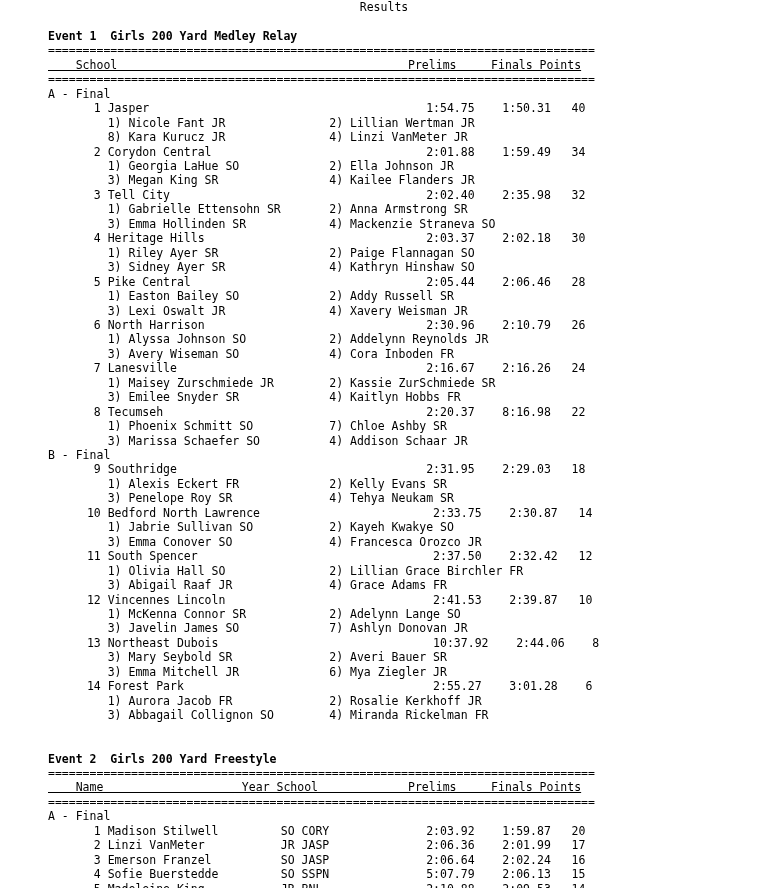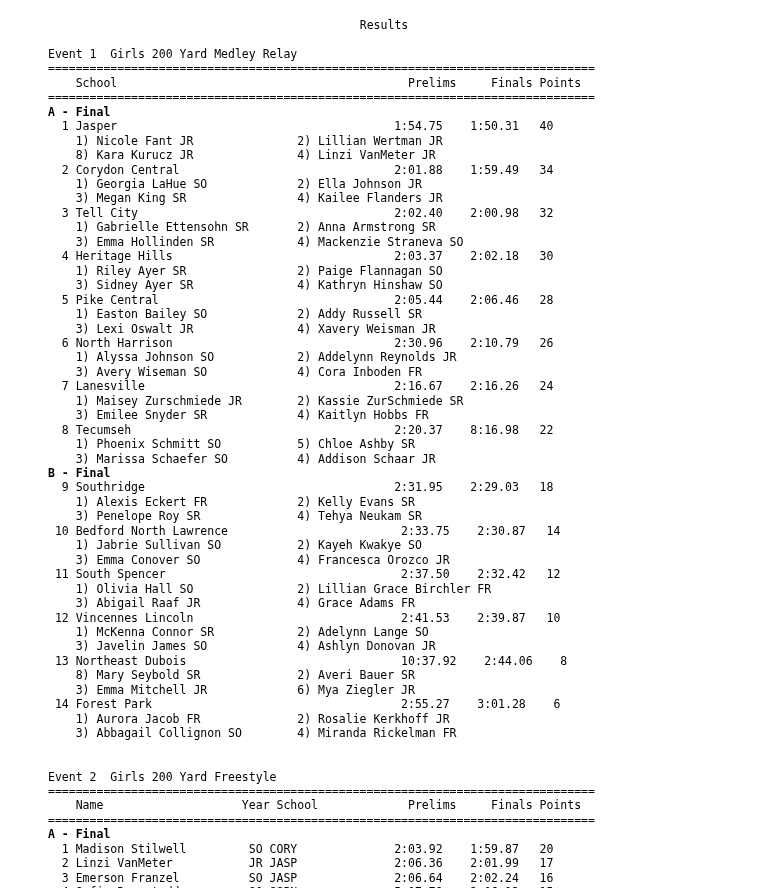--- a/index.html
+++ b/index.html
@@ -17,40 +17,40 @@
     overflow: hidden;
   }
   .page {
     padding: 0 0 0 0;
     position: relative;
   }
   .centered-title {
     text-align: center;
     white-space: pre;
     margin: 0;
-    padding-top: 18px;
+    padding-top: 0px;
   }
   pre.doc {
     margin: 0;
     padding: 0 0 0 48px;
     font-family: "DejaVu Sans Mono", "Liberation Mono", monospace;
     font-size: 11.5px;
     line-height: 14.45px;
     white-space: pre;
     color: #000000;
   }
   .evt-title {
-    font-weight: normal;
+    font-weight: bold;
     white-space: pre;
   }
   .rule { white-space: pre; }
   .blank { display: block; height: 14.45px; }
-  .hdrline { white-space: pre; }
-  .sect { font-weight: bold; white-space: pre; }
-  .row { white-space: pre; }
+  .hdrline { white-space: pre; text-decoration: underline; }
+  .sect { font-weight: normal; white-space: pre; }
+  .row { white-space: pre; margin-left: 32px; }
   .titlebar { width: 100%; }
 </style>
 </head>
 <body>
 
 <div class="page">
 
   <div class="titlebar">
     <pre class="centered-title">Results</pre>
   </div>
@@ -59,53 +59,53 @@
 <span class="rule">===============================================================================</span>
 <span class="hdrline">    School                                          Prelims     Finals Points</span>
 <span class="rule">===============================================================================</span>
 <span class="sect">A - Final</span>
 <span class="row">  1 Jasper                                        1:54.75    1:50.31   40</span>
 <span class="row">    1) Nicole Fant JR               2) Lillian Wertman JR</span>
 <span class="row">    8) Kara Kurucz JR               4) Linzi VanMeter JR</span>
 <span class="row">  2 Corydon Central                               2:01.88    1:59.49   34</span>
 <span class="row">    1) Georgia LaHue SO             2) Ella Johnson JR</span>
 <span class="row">    3) Megan King SR                4) Kailee Flanders JR</span>
-<span class="row">  3 Tell City                                     2:02.40    2:00.98   32</span>
+<span class="row">  3 Tell City                                     2:02.40    2:35.98   32</span>
 <span class="row">    1) Gabrielle Ettensohn SR       2) Anna Armstrong SR</span>
 <span class="row">    3) Emma Hollinden SR            4) Mackenzie Straneva SO</span>
 <span class="row">  4 Heritage Hills                                2:03.37    2:02.18   30</span>
 <span class="row">    1) Riley Ayer SR                2) Paige Flannagan SO</span>
 <span class="row">    3) Sidney Ayer SR               4) Kathryn Hinshaw SO</span>
 <span class="row">  5 Pike Central                                  2:05.44    2:06.46   28</span>
 <span class="row">    1) Easton Bailey SO             2) Addy Russell SR</span>
 <span class="row">    3) Lexi Oswalt JR               4) Xavery Weisman JR</span>
 <span class="row">  6 North Harrison                                2:30.96    2:10.79   26</span>
 <span class="row">    1) Alyssa Johnson SO            2) Addelynn Reynolds JR</span>
 <span class="row">    3) Avery Wiseman SO             4) Cora Inboden FR</span>
 <span class="row">  7 Lanesville                                    2:16.67    2:16.26   24</span>
 <span class="row">    1) Maisey Zurschmiede JR        2) Kassie ZurSchmiede SR</span>
 <span class="row">    3) Emilee Snyder SR             4) Kaitlyn Hobbs FR</span>
 <span class="row">  8 Tecumseh                                      2:20.37    8:16.98   22</span>
-<span class="row">    1) Phoenix Schmitt SO           5) Chloe Ashby SR</span>
+<span class="row">    1) Phoenix Schmitt SO           7) Chloe Ashby SR</span>
 <span class="row">    3) Marissa Schaefer SO          4) Addison Schaar JR</span>
 <span class="sect">B - Final</span>
 <span class="row">  9 Southridge                                    2:31.95    2:29.03   18</span>
 <span class="row">    1) Alexis Eckert FR             2) Kelly Evans SR</span>
 <span class="row">    3) Penelope Roy SR              4) Tehya Neukam SR</span>
 <span class="row"> 10 Bedford North Lawrence                         2:33.75    2:30.87   14</span>
 <span class="row">    1) Jabrie Sullivan SO           2) Kayeh Kwakye SO</span>
 <span class="row">    3) Emma Conover SO              4) Francesca Orozco JR</span>
 <span class="row"> 11 South Spencer                                  2:37.50    2:32.42   12</span>
 <span class="row">    1) Olivia Hall SO               2) Lillian Grace Birchler FR</span>
 <span class="row">    3) Abigail Raaf JR              4) Grace Adams FR</span>
 <span class="row"> 12 Vincennes Lincoln                              2:41.53    2:39.87   10</span>
 <span class="row">    1) McKenna Connor SR            2) Adelynn Lange SO</span>
-<span class="row">    3) Javelin James SO             4) Ashlyn Donovan JR</span>
+<span class="row">    3) Javelin James SO             7) Ashlyn Donovan JR</span>
 <span class="row"> 13 Northeast Dubois                               10:37.92    2:44.06    8</span>
-<span class="row">    8) Mary Seybold SR              2) Averi Bauer SR</span>
+<span class="row">    3) Mary Seybold SR              2) Averi Bauer SR</span>
 <span class="row">    3) Emma Mitchell JR             6) Mya Ziegler JR</span>
 <span class="row"> 14 Forest Park                                    2:55.27    3:01.28    6</span>
 <span class="row">    1) Aurora Jacob FR              2) Rosalie Kerkhoff JR</span>
 <span class="row">    3) Abbagail Collignon SO        4) Miranda Rickelman FR</span>
 <span class="blank"></span>
 <span class="evt-title">Event 2  Girls 200 Yard Freestyle</span>
 <span class="rule">===============================================================================</span>
 <span class="hdrline">    Name                    Year School             Prelims     Finals Points</span>
 <span class="rule">===============================================================================</span>
 <span class="sect">A - Final</span>

